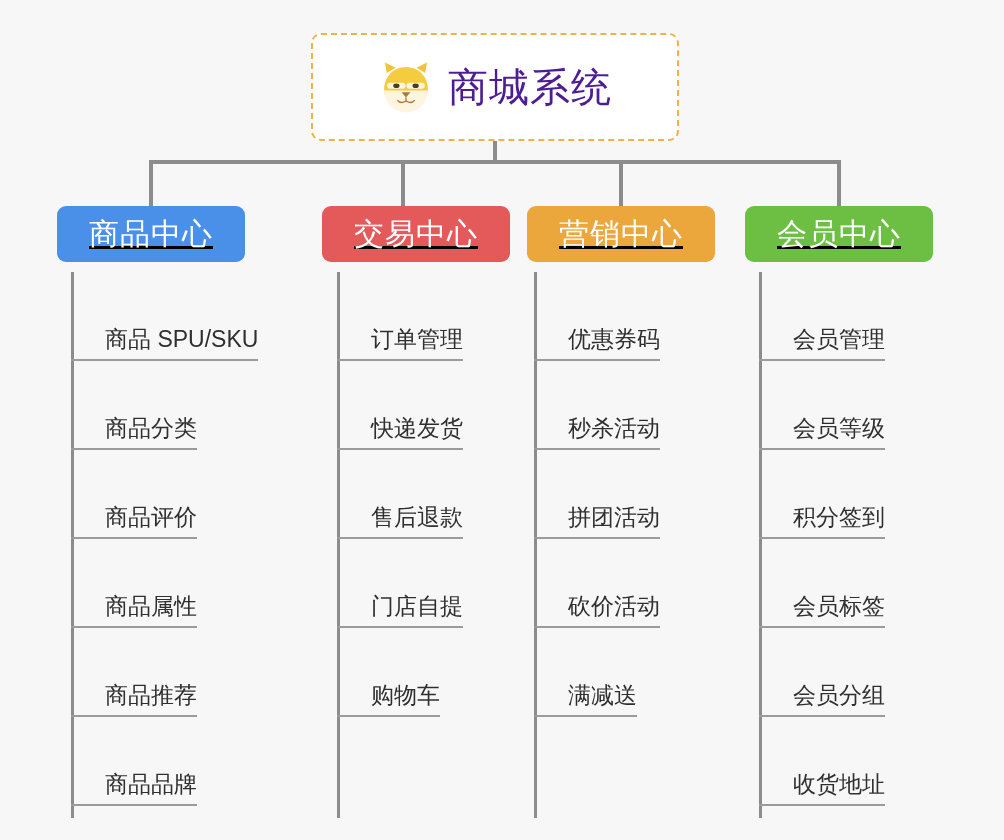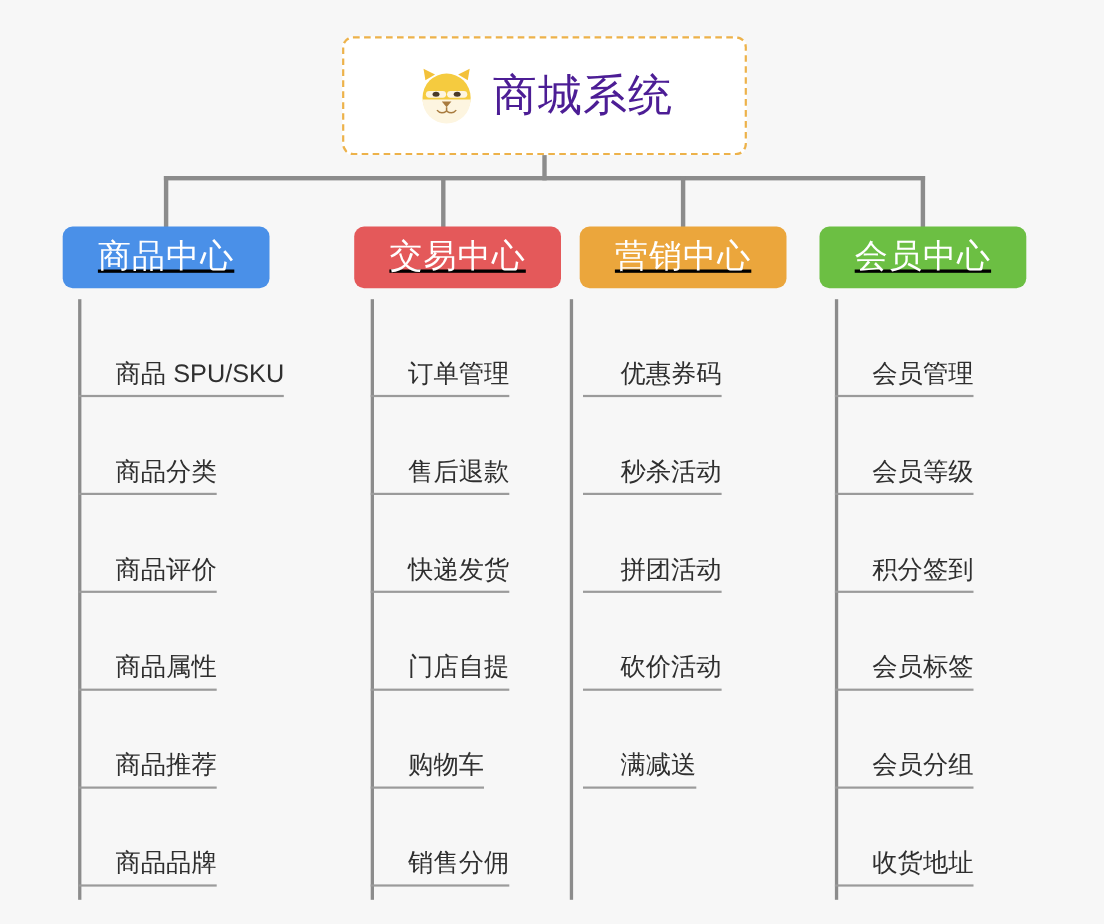--- a/index.html
+++ b/index.html
@@ -176,37 +176,34 @@
         <span class="leaf-text">商品品牌</span>
       </div>
   </div>
 
   <div class="leaf-col" style="left:337px;">
     <div class="leaf-spine" style="height:546px;"></div>
     <div class="leaf-item">
         <span class="leaf-text">订单管理</span>
       </div>
     <div class="leaf-item">
+        <span class="leaf-text">快递发货</span>
+      </div>
+    <div class="leaf-item">
         <span class="leaf-text">售后退款</span>
       </div>
     <div class="leaf-item">
-        <span class="leaf-text">快递发货</span>
-      </div>
-    <div class="leaf-item">
         <span class="leaf-text">门店自提</span>
       </div>
     <div class="leaf-item">
         <span class="leaf-text">购物车</span>
       </div>
-    <div class="leaf-item">
-        <span class="leaf-text">销售分佣</span>
-      </div>
-  </div>
-
-  <div class="leaf-col" style="left:518px;padding-left:12px;">
+  </div>
+
+  <div class="leaf-col" style="left:534px;">
     <div class="leaf-spine" style="height:546px;"></div>
     <div class="leaf-item">
         <span class="leaf-text">优惠券码</span>
       </div>
     <div class="leaf-item">
         <span class="leaf-text">秒杀活动</span>
       </div>
     <div class="leaf-item">
         <span class="leaf-text">拼团活动</span>
       </div>

